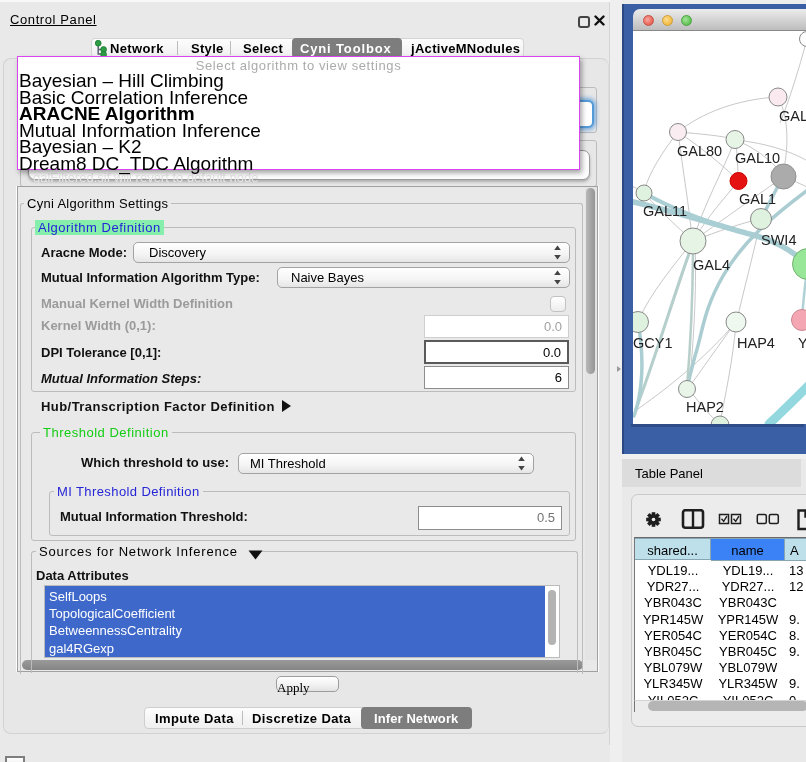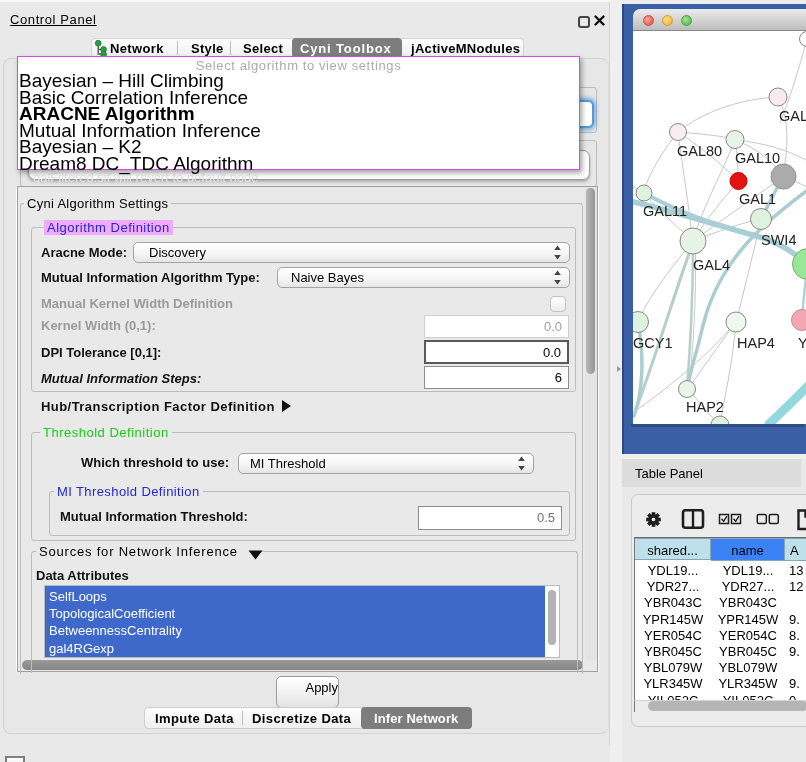--- a/index.html
+++ b/index.html
@@ -59,21 +59,21 @@
 
   <div class="abs" style="left:585px;top:187px;width:12px;height:473px;background:#e4e4e4;"></div>
   <div class="abs" style="left:586px;top:188px;width:9px;height:186px;background:linear-gradient(90deg,#b8b8b8,#949494);border-radius:4.5px;"></div>
 
   <div class="abs" style="left:22px;top:660px;width:561px;height:10px;background:linear-gradient(#9a9a9a,#858585);border-radius:5px;"></div>
 
   <div class="abs" style="left:20px;top:203px;width:561px;height:470px;border:1px solid #bcbcbc;border-bottom:none;border-radius:3px 3px 0 0;"></div>
   <div class="abs lbl" style="left:24px;top:196px;background:#e9e9e9;padding:0 3px;letter-spacing:0.3px;">Cyni Algorithm Settings</div>
 
   <div class="abs group" style="left:31px;top:227px;width:543px;height:163px;"></div>
-  <div class="abs" style="left:35px;top:220px;background:#f0abfc;padding:0 3px;font-size:13px;color:#2525d6;letter-spacing:0.5px;margin-left:9px;">Algorithm Definition</div>
+  <div class="abs" style="left:35px;top:220px;background:#86efac;padding:0 3px;font-size:13px;color:#2525d6;letter-spacing:0.5px;">Algorithm Definition</div>
 
   <div class="abs blbl" style="left:41px;top:245px;">Aracne Mode:</div>
   <div class="combo" style="left:133px;top:242px;width:437px;">
     <div class="ct" style="left:15px;">Discovery</div>
     <svg class="arr" viewBox="0 0 9 15">
           <path d="M4.5 0.5 L7.8 5 H1.2 Z" fill="#444"></path>
           <path d="M4.5 14.5 L1.2 10 H7.8 Z" fill="#444"></path>
         </svg>
   </div>
 
@@ -125,21 +125,21 @@
   <svg class="abs" style="left:248px;top:550px;" width="15" height="10" viewBox="0 0 15 10">
         <path d="M0.5 0.5 L14.5 0.5 L7.5 9.5 Z" fill="#111"></path>
       </svg>
   <div class="abs blbl" style="left:36px;top:568px;">Data Attributes</div>
 
   <div class="abs" style="left:44px;top:585px;width:516px;height:73px;background:#fff;border:1px solid #bbb;box-sizing:border-box;"></div>
   <div class="abs" style="left:45px;top:586px;width:500px;height:71px;background:#3e68c9;"></div>
   <div class="abs" style="left:49px;top:588px;color:#fff;font-size:13px;line-height:17.2px;">SelfLoops<br>TopologicalCoefficient<br>BetweennessCentrality<br>gal4RGexp</div>
   <div class="abs" style="left:548px;top:590px;width:8px;height:55px;background:#b3b3b3;border-radius:4px;"></div>
 
-  <div class="abs" style="left:276px;top:676px;width:63px;height:32px;border:1px solid #9d9d9d;border-radius:5px;background:linear-gradient(#ffffff,#f0f0f0 60%,#e2e2e2);text-align:right;font-size:13px;padding-top:3px;box-sizing:border-box;">Apply</div>
+  <div class="abs" style="left:276px;top:676px;width:63px;height:16px;border:1px solid #9d9d9d;border-radius:5px;background:linear-gradient(#ffffff,#f0f0f0 60%,#e2e2e2);text-align:left;font-size:13px;padding-top:3px;box-sizing:border-box;font-family:Liberation Serif, serif;">Apply</div>
 
   <div class="abs" style="left:144px;top:707px;width:328px;height:22px;background:linear-gradient(#fdfdfd,#efefef);border:1px solid #cecece;border-radius:4px;box-sizing:border-box;"></div>
   <div class="abs lbl" style="left:155px;top:711px;font-weight:bold;letter-spacing:0.4px;">Impute Data</div>
   <div class="abs" style="left:242px;top:711px;width:1px;height:14px;background:#bcbcbc;"></div>
   <div class="abs lbl" style="left:252px;top:711px;font-weight:bold;letter-spacing:0.4px;">Discretize Data</div>
   <div class="abs" style="left:361px;top:707px;width:111px;height:22px;background:#7d7d7d;border-radius:4px;"></div>
   <div class="abs lbl" style="left:374px;top:711px;color:#fff;font-weight:bold;letter-spacing:0.1px;">Infer Network</div>
 
   <div class="abs" style="left:17px;top:56px;width:563px;height:114px;background:#fff;border:1px solid #d946ef;box-shadow:2px 3px 5px rgba(0,0,0,0.35);box-sizing:border-box;">
     <div style="text-align:center;color:#ababab;font-size:13px;margin-top:1px;letter-spacing:0.6px;">Select algorithm to view settings</div>

